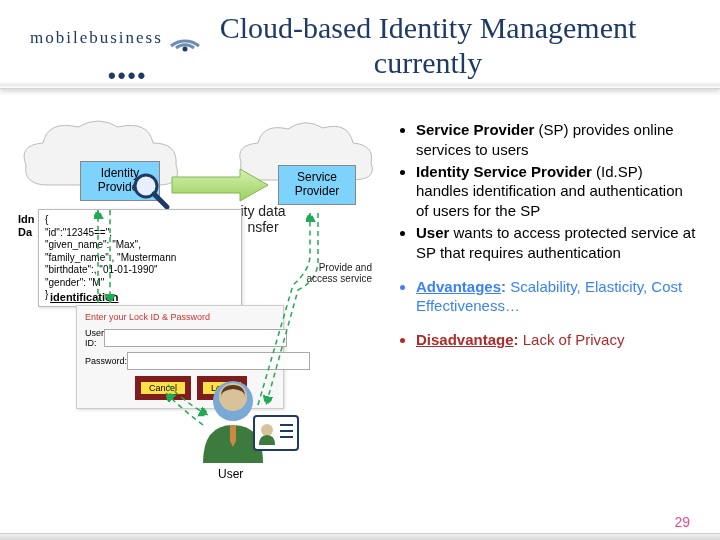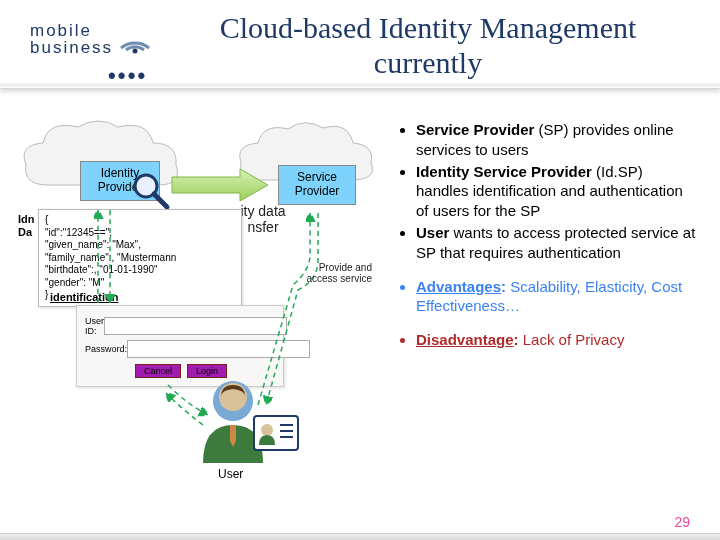--- a/index.html
+++ b/index.html
@@ -27,21 +27,21 @@
 
   .logo {
     position: absolute;
     top: 22px;
     left: 30px;
     display: flex;
     align-items: center;
     color: #1f3a66;
     font-family: Verdana, sans-serif;
   }
-  .logo .words { display: flex; flex-direction: column; line-height: 1; font-size: 17px; letter-spacing: 2px; font-weight: 400; }
+  .logo .words { display: flex; flex-direction: row; line-height: 1; font-size: 17px; letter-spacing: 2px; font-weight: 400; font-family: Liberation Serif, serif; }
   .logo .dots { letter-spacing: -2px; font-weight: bold; color:#1f3a66; font-size:22px; position:absolute; top:41px; left:78px;}
   .logo svg { margin-left: 6px; }
 
   .title {
     position: absolute;
     top: 10px;
     right: 32px;
     width: 520px;
     text-align: center;
     font-family: Georgia, 'Times New Roman', serif;
@@ -139,21 +139,21 @@
     box-shadow: 1px 1px 3px rgba(0,0,0,0.15);
   }
   .login-box .hdr { color:#c33; font-size:9px; margin-bottom:6px; }
   .login-box .row { display:flex; align-items:center; margin:4px 0; }
   .login-box .lbl { width:50px; }
   .login-box input[type=text], .login-box input[type=password] {
     flex:1; height:14px; border:1px solid #aaa; background:#fff;
   }
   .login-box .btns { display:flex; gap:6px; margin-top:6px; margin-left:50px; }
   .login-box button {
-    font-size:9px; padding:1px 8px; border:1px solid #7f1d1d; background:#a21caf; cursor:pointer;
+    font-size:9px; padding:1px 8px; border:6px solid #7f1d1d; background:#fde047; cursor:pointer;
   }
 
   .user { position:absolute; top:270px; left:175px; }
   .user-label { position:absolute; top:362px; left:200px; font-size:12px; }
   .badge { position:absolute; top:310px; left:235px; }
 
   .dash-arrow { position:absolute; stroke:#2a5; stroke-dasharray:5 4; stroke-width:1.5; fill:none; }
 
   .magnifier { position:absolute; top:66px; left:113px; }
 
@@ -258,20 +258,21 @@
 "id":"12345==",
 "given_name": "Max",
 "family_name":, "Mustermann
 "birthdate":, "01-01-1990"
 "gender": "M"
 }</div>
 
   <div class="auth-frag">identification</div>
 
   <div class="login-box">
+    <div class="hdr">Enter your Lock ID &amp; Password</div>
     <div class="row">
       <span class="lbl">User ID:</span>
       <input type="text" style="">
     </div>
     <div class="row">
       <span class="lbl">Password:</span>
       <input type="password" style="">
     </div>
     <div class="btns">
       <button>Cancel</button>

